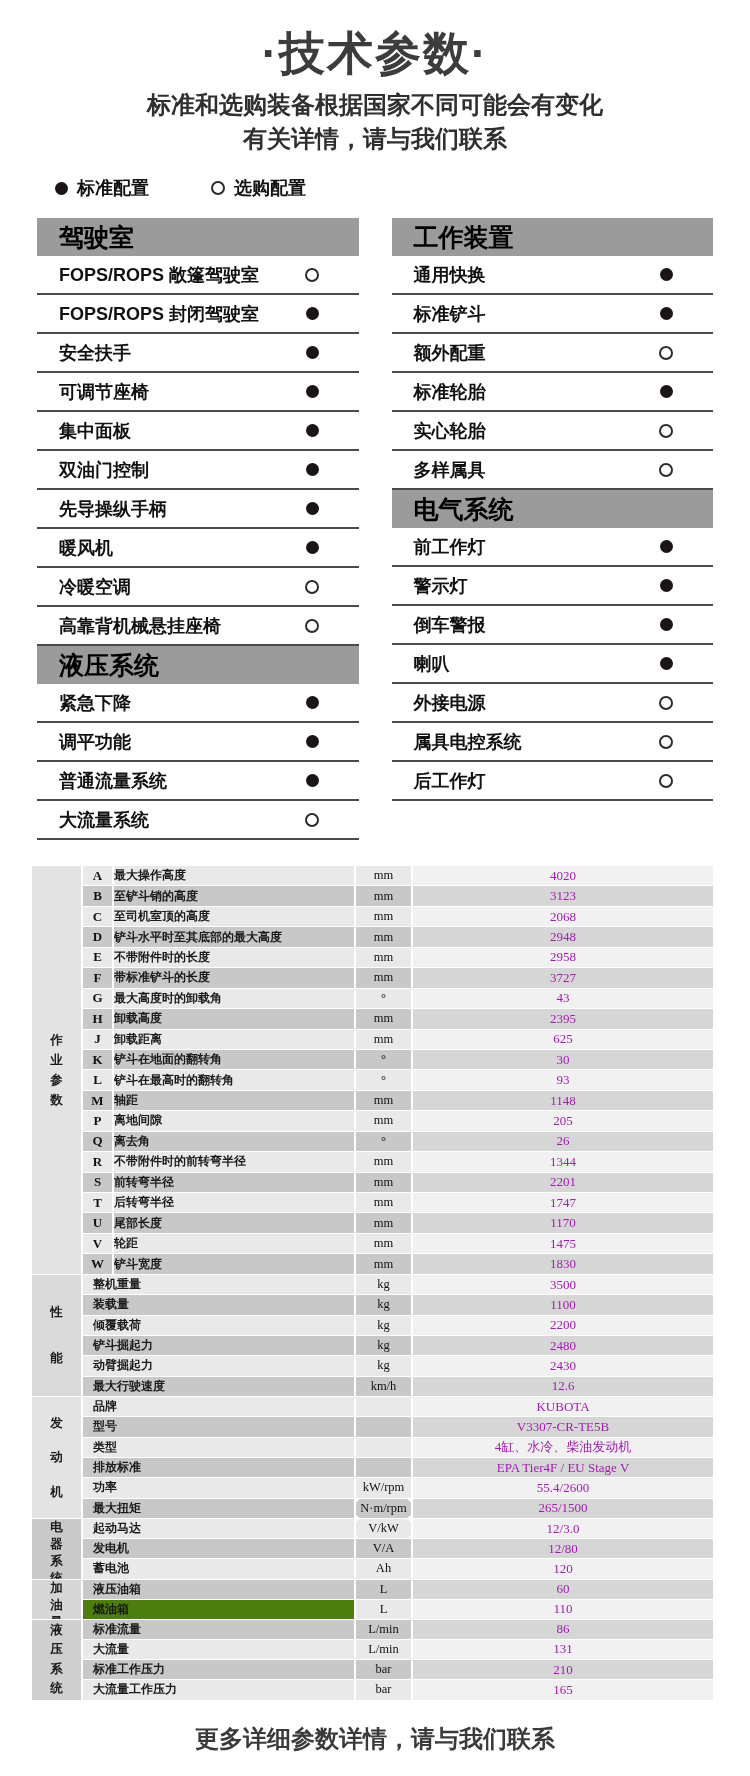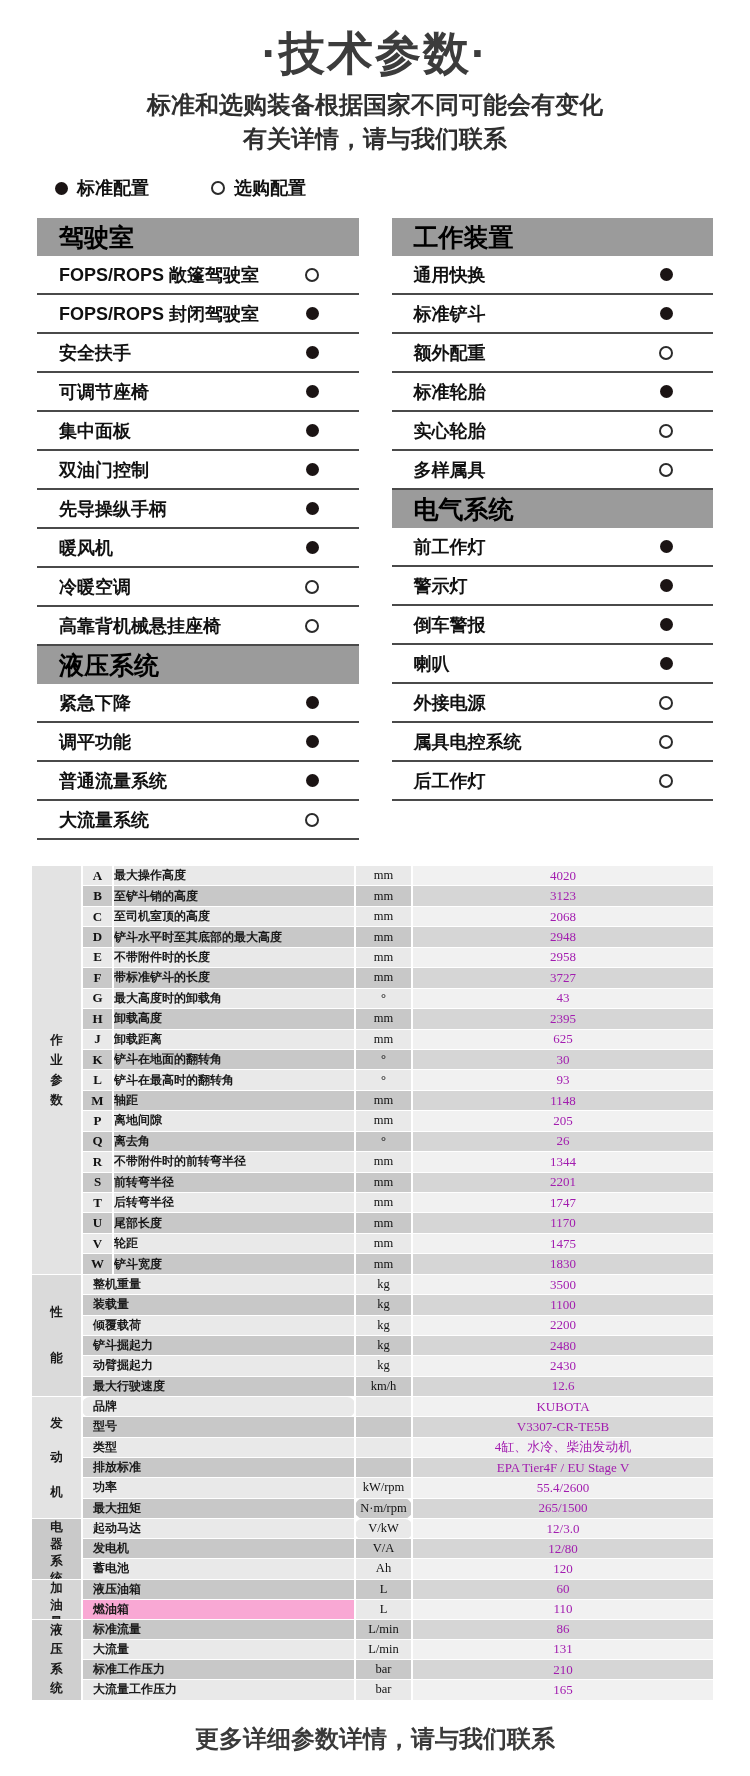--- a/index.html
+++ b/index.html
@@ -371,21 +371,21 @@
           <td class="cell-value" style="background: rgb(214, 214, 214);">12.6</td>
         </tr>
         <tr>
           <td class="cell-group" rowspan="6" style="background: rgb(227, 227, 227);">
             <div class="vert" style="height: 121px;">
               <span>发</span>
               <span>动</span>
               <span>机</span>
             </div>
           </td>
-          <td class="cell-label span2" colspan="2" style="background: rgb(233, 233, 233); border-radius: 8px;">品牌</td>
+          <td class="cell-label span2" colspan="2" style="background: rgb(233, 233, 233);">品牌</td>
           <td class="cell-unit" style="background: rgb(233, 233, 233);"></td>
           <td class="cell-value" style="background: rgb(241, 241, 241);">KUBOTA</td>
         </tr>
         <tr>
           <td class="cell-label span2" colspan="2" style="background: rgb(200, 200, 200);">型号</td>
           <td class="cell-unit" style="background: rgb(200, 200, 200);"></td>
           <td class="cell-value" style="background: rgb(214, 214, 214);">V3307-CR-TE5B</td>
         </tr>
         <tr>
           <td class="cell-label span2" colspan="2" style="background: rgb(233, 233, 233);">类型</td>
@@ -436,21 +436,21 @@
               <span>加</span>
               <span>油</span>
               <span>量</span>
             </div>
           </td>
           <td class="cell-label span2" colspan="2" style="background: rgb(200, 200, 200);">液压油箱</td>
           <td class="cell-unit" style="background: rgb(200, 200, 200);">L</td>
           <td class="cell-value" style="background: rgb(214, 214, 214);">60</td>
         </tr>
         <tr>
-          <td class="cell-label span2" colspan="2" style="background: #f9a8d4; margin-left: 48px;">燃油箱</td>
+          <td class="cell-label span2" colspan="2" style="background: #4d7c0f; margin-left: 48px;">燃油箱</td>
           <td class="cell-unit" style="background: rgb(233, 233, 233);">L</td>
           <td class="cell-value" style="background: rgb(241, 241, 241);">110</td>
         </tr>
         <tr>
           <td class="cell-group" rowspan="4" style="background: rgb(207, 207, 207);">
             <div class="vert" style="height: 80px;">
               <span>液</span>
               <span>压</span>
               <span>系</span>
               <span>统</span>

